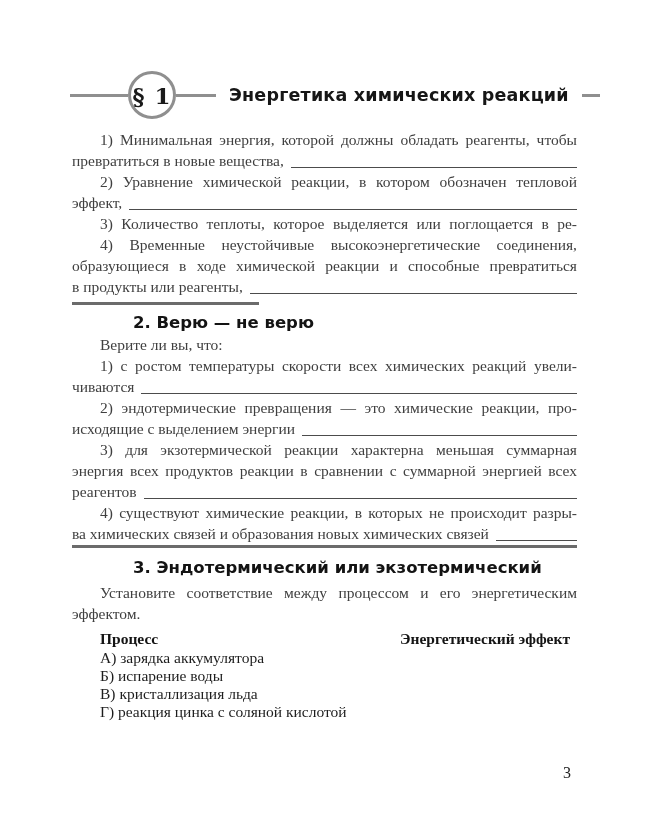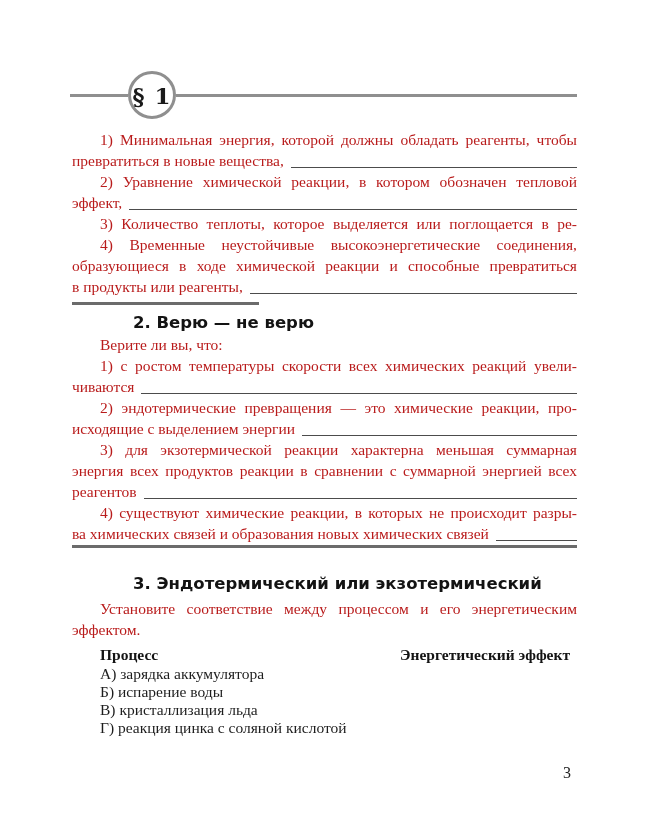--- a/index.html
+++ b/index.html
@@ -22,24 +22,24 @@
   }
   .chap-title {
     font:bold 17.5px "DejaVu Sans", sans-serif; color:#161616;
     margin:0 13px; white-space:nowrap; letter-spacing:.2px; flex:none;
   }
 
   
   .hd { font:bold 16.5px/20px "DejaVu Sans", sans-serif; color:#131313; margin:0 0 0 61px; }
   .hd1 { margin-top:6px; }
   .hd2 { margin-top:8px; }
-  .hd3 { margin-top:26px; }
+  .hd3 { margin-top:10px; }
 
   
-  .ln { font:15.5px/21px "Liberation Serif", serif; color:#b91c1c; }
+  .ln { font:15.5px/21px "Liberation Serif", serif; color:#404040; }
   .j  { text-align:justify; text-align-last:justify; }
   .ind{ text-indent:28px; }
   .f  { display:flex; align-items:flex-end; }
   .f > .txt { white-space:nowrap; flex:none; }
   .blank { flex:1; border-bottom:1.6px solid #4c4c4c; margin:0 0 3.5px 7px; }
 
   .block-s1 { margin-top:10px; }
   .block-s2 { margin-top:1px; }
   .intro3   { margin-top:4px; }
 
@@ -63,20 +63,21 @@
 </head>
 <body>
 
 <div class="page">
   <div class="content">
 
     <div class="chap">
       <div class="rule rule-l"></div>
       <div class="badge">§ 1</div>
       <div class="rule rule-m"></div>
+      <div class="chap-title">Энергетика химических реакций</div>
       <div class="rule rule-r"></div>
     </div>
 
     <div class="block-s1">
       <div class="ln j ind">1) Минимальная энергия, которой должны обладать реагенты, чтобы</div>
       <div class="ln f">
         <span class="txt">превратиться в новые вещества,</span>
         <span class="blank"></span>
       </div>
       <div class="ln j ind">2) Уравнение химической реакции, в котором обозначен тепловой</div>

